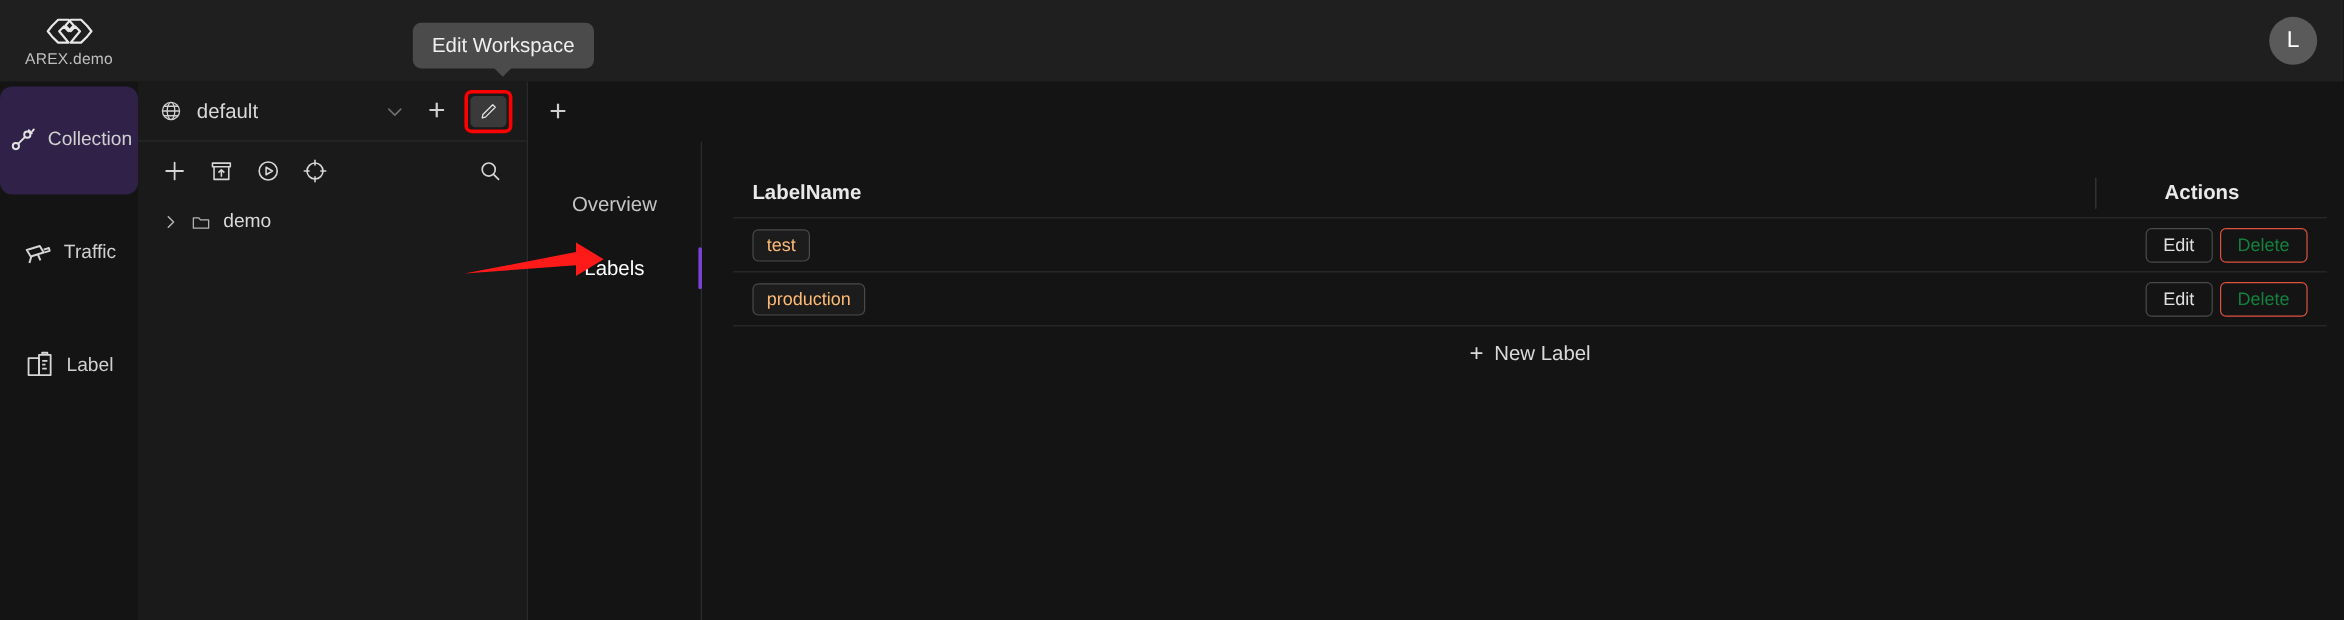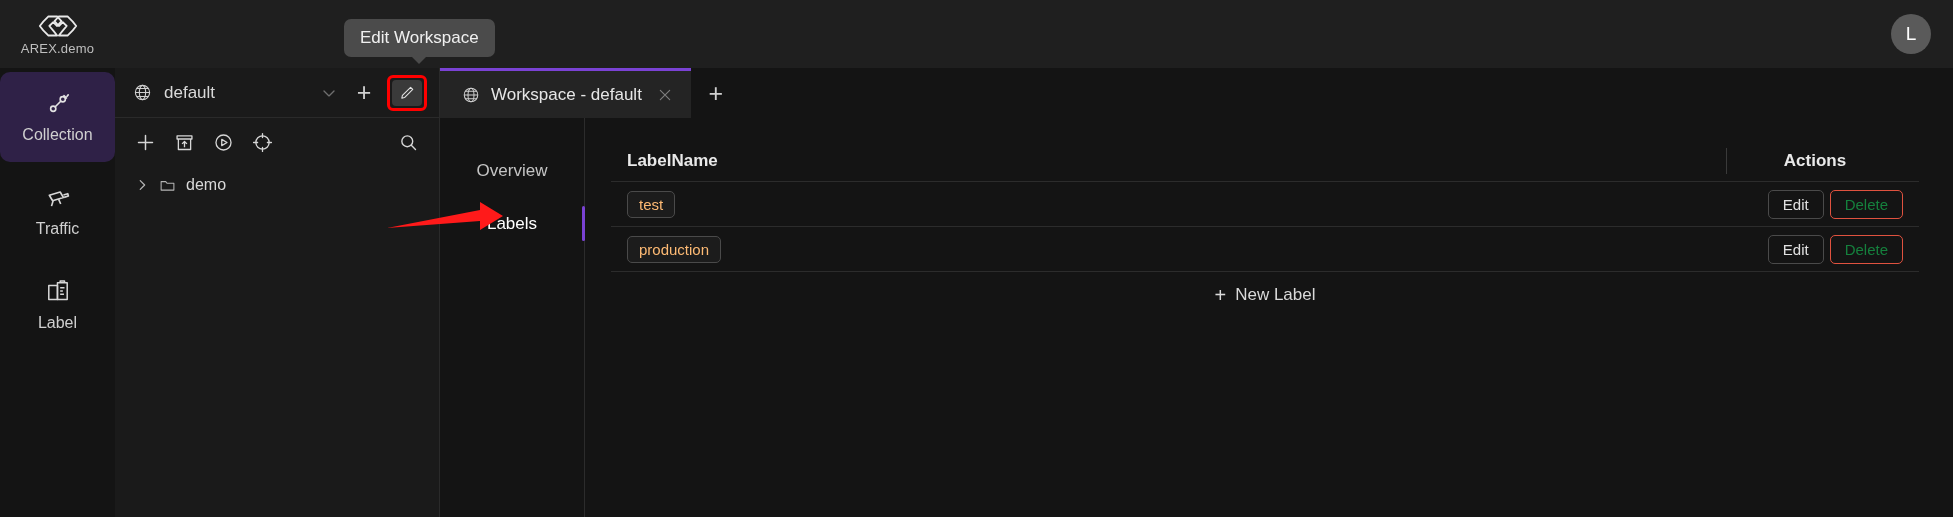--- a/index.html
+++ b/index.html
@@ -49,21 +49,21 @@
 
   
   .body { flex: 1; display: flex; min-height: 0; }
 
   
   .rail {
     width: 115px; flex: 0 0 115px; background: #141414;
     padding-top: 4px;
   }
   .rail-item {
-    height: 90px; display: flex; flex-direction: column;
+    height: 90px; display: flex; flex-direction: row;
     align-items: center; justify-content: center; gap: 9px;
     color: #d0d0d0; cursor: pointer;
     border-radius: 10px; margin: 0 0 4px 0;
   }
   .rail-item.active { background: #2f2147; }
   .rail-item .ri-label { font-size: 16px; }
   .rail-ico { width: 26px; height: 26px; display:block; }
 
   
   .collection {
@@ -147,21 +147,21 @@
   .subnav-item {
     height: 53px; display:flex; align-items:center; justify-content:center;
     font-size: 17px; color: #c4c4c4; cursor: pointer; position: relative;
   }
   .subnav-item.active { color: #ffffff; }
   .subnav-item.active:after {
     content:""; position:absolute; right: -1px; top: 9px; bottom: 9px;
     width: 3px; background: #7a42d4; border-radius: 2px;
   }
 
-  .panel { flex: 1; padding: 22px 34px 0 26px; min-width: 0; }
+  .panel { flex: 1; padding: 22px 14px 0 26px; min-width: 0; }
   .table { width: 100%; }
   .thead {
     display: flex; align-items: center;
     height: 42px;
     font-size: 17px; font-weight: bold; color: #e9e9e9;
     border-bottom: 1px solid #2c2c2c;
     padding: 0 10px;
   }
   .th-name { flex: 1; padding-left: 6px; }
   .th-div { width: 1px; height: 26px; background: #3a3a3a; margin-right: 0; }
@@ -329,33 +329,20 @@
             <path d="M3 6.5 H9.5 L11.3 8.8 H21 V18.5 H3 Z" fill="none" stroke="#cfcfcf" stroke-width="1.5" stroke-linejoin="round"></path>
           </svg>
           <span>demo</span>
         </div>
       </div>
     </div>
 
     <div class="content">
 
       <div class="tabstrip">
-        <div class="tab">
-          <svg class="tab-globe" viewBox="0 0 24 24">
-            <g fill="none" stroke="#cfcfcf" stroke-width="1.4">
-              <circle cx="12" cy="12" r="9"></circle>
-              <ellipse cx="12" cy="12" rx="4" ry="9"></ellipse>
-              <path d="M3 12 H21 M4.5 7 H19.5 M4.5 17 H19.5"></path>
-            </g>
-          </svg>
-          <span>Workspace - default</span>
-          <svg class="tab-close" viewBox="0 0 24 24">
-            <path d="M5 5 L19 19 M19 5 L5 19" stroke="#b9b9b9" stroke-width="1.7" stroke-linecap="round"></path>
-          </svg>
-        </div>
         <div class="tab-add">+</div>
       </div>
 
       <div class="ws-body">
 
         <div class="subnav">
           <div class="subnav-item">
             <span>Overview</span>
           </div>
           <div class="subnav-item active">

